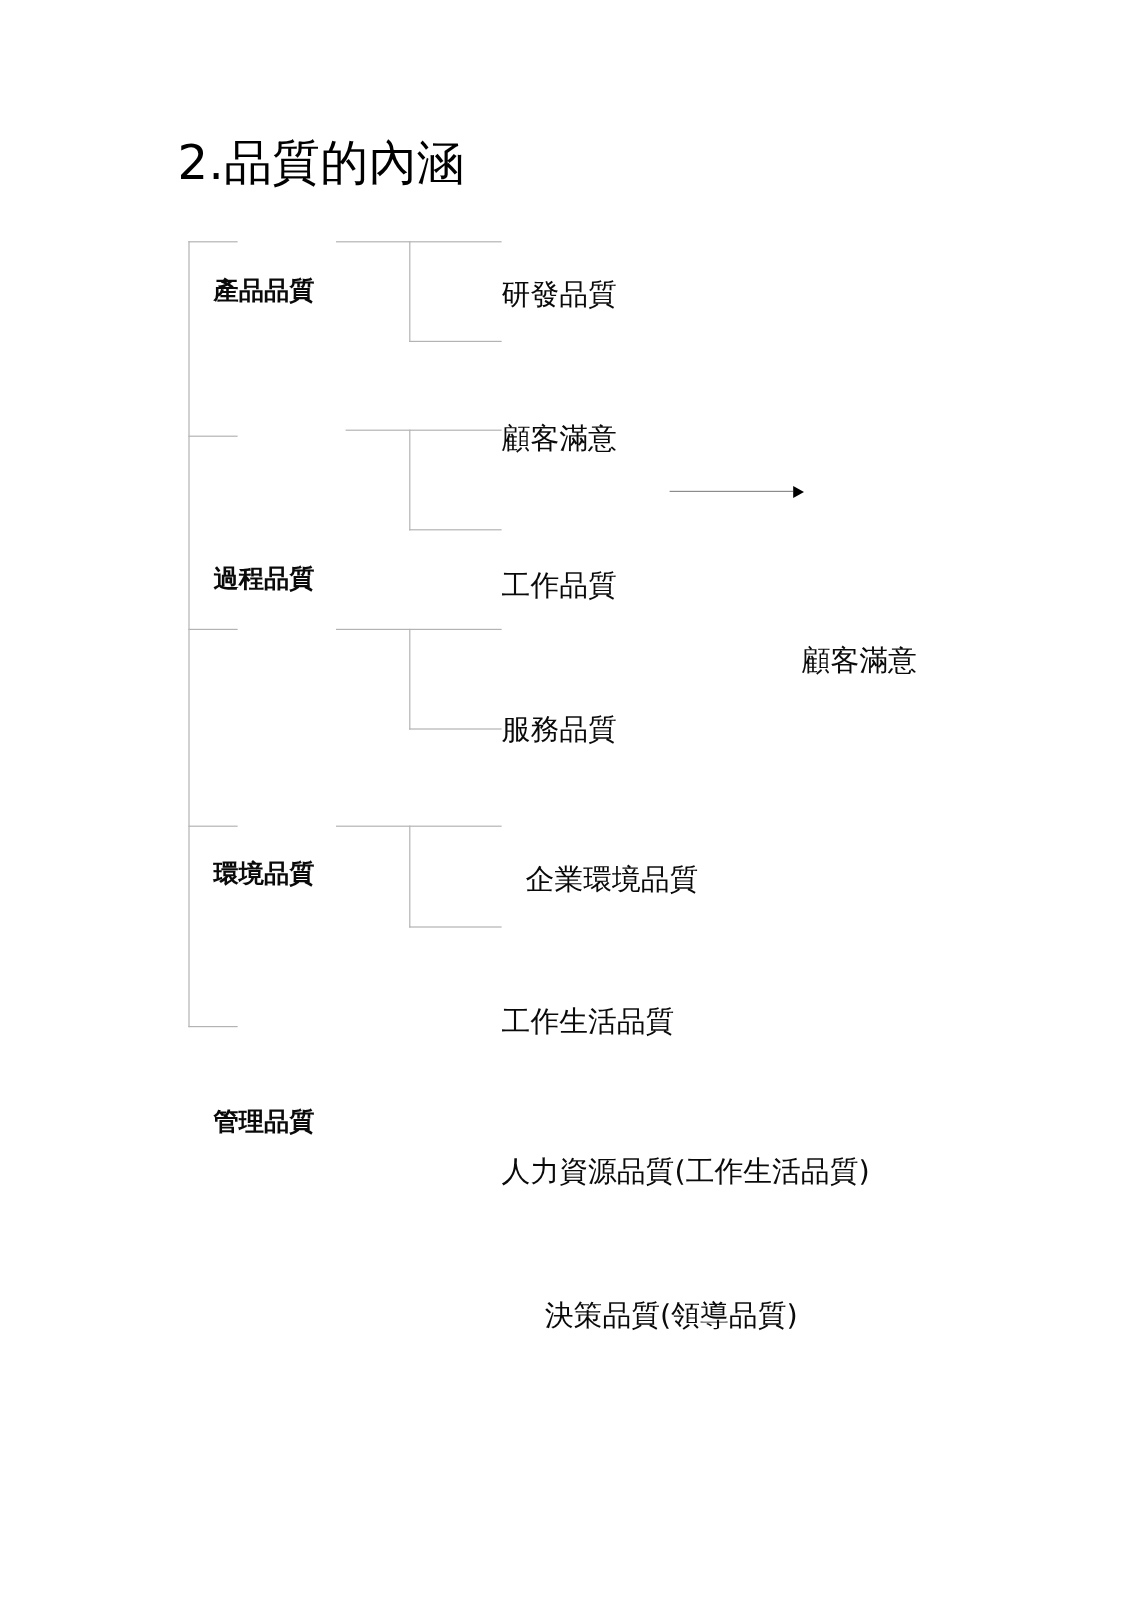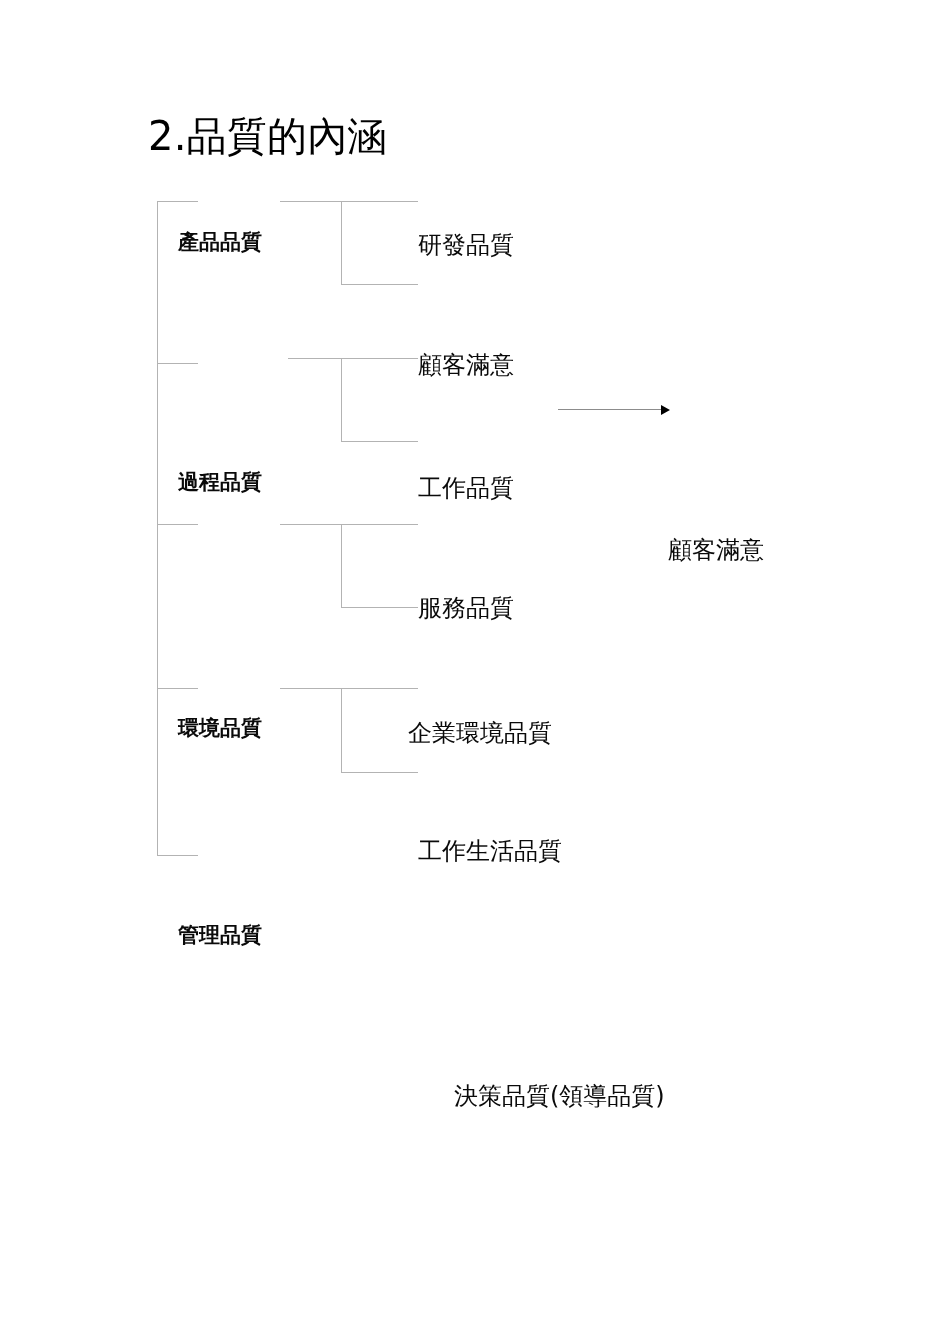--- a/index.html
+++ b/index.html
@@ -134,24 +134,25 @@
   </div>
 
   <div class="node leaf" style="left:418px; top:231px;">研發品質</div>
 
   <div class="node leaf" style="left:418px; top:351px;">顧客滿意</div>
 
   <div class="node leaf" style="left:418px; top:474px;">工作品質</div>
 
   <div class="node leaf" style="left:418px; top:594px;">服務品質</div>
 
-  <div class="node leaf" style="left:408px; top:719px;">企業環境品質</div>
+  <div class="node leaf" style="left:438px; top:719px;">企業環境品質</div>
 
   <div class="node leaf" style="left:418px; top:837px;">工作生活品質</div>
 
+  <div class="node leaf" style="left:418px; top:962px;">人力資源品質(工作生活品質)</div>
 
   <div class="node leaf" style="left:418px; top:1082px;margin-left:36px;">決策品質(領導品質)</div>
 
   <div class="arrow-wrap" style="left:558px; top:404px; width:112px; height:11px;">
     <div class="arrow-line" style="width:103px;"></div>
     <div class="arrow-head" style="left:103px;"></div>
   </div>
 
   <div class="node outcome" style="left:668px; top:536px;">顧客滿意</div>
 

